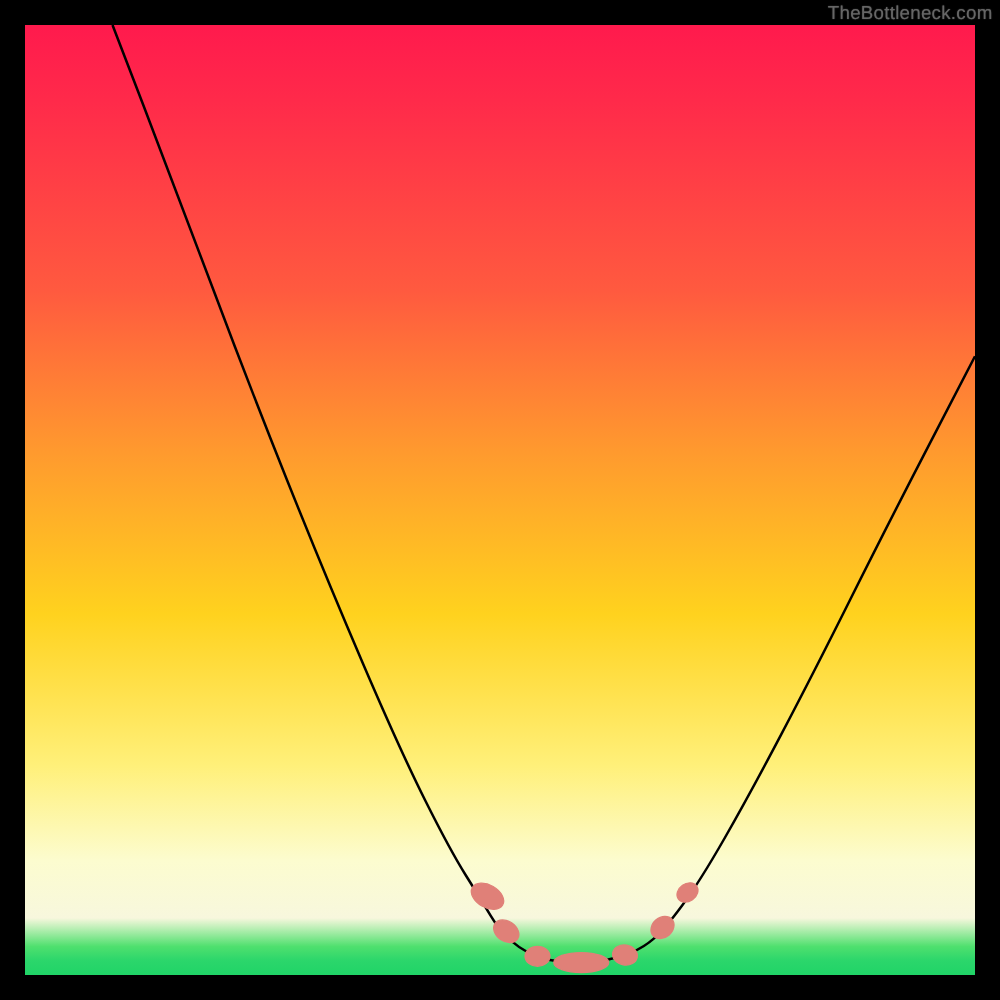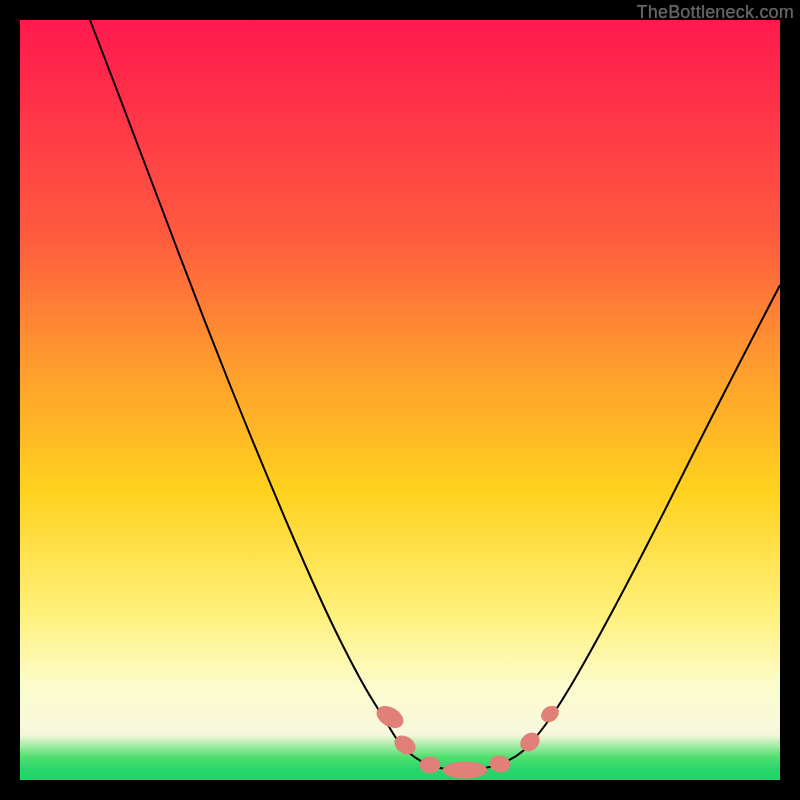--- a/index.html
+++ b/index.html
@@ -39,21 +39,21 @@
       #4fe06e 97%,
       #2bd66b 98.5%,
       #20d467 100%
     );
   }
   .watermark {
     position: absolute;
     top: 2px;
     right: 6px;
     color: #666;
-    font-size: 18px;
+    font-size: 15px;
     font-weight: 500;
     letter-spacing: 0.2px;
     text-shadow: 0 0 1px #555;
   }
   svg.curve {
     position: absolute;
     left: 0;
     top: 0;
     width: 760px;
     height: 760px;

